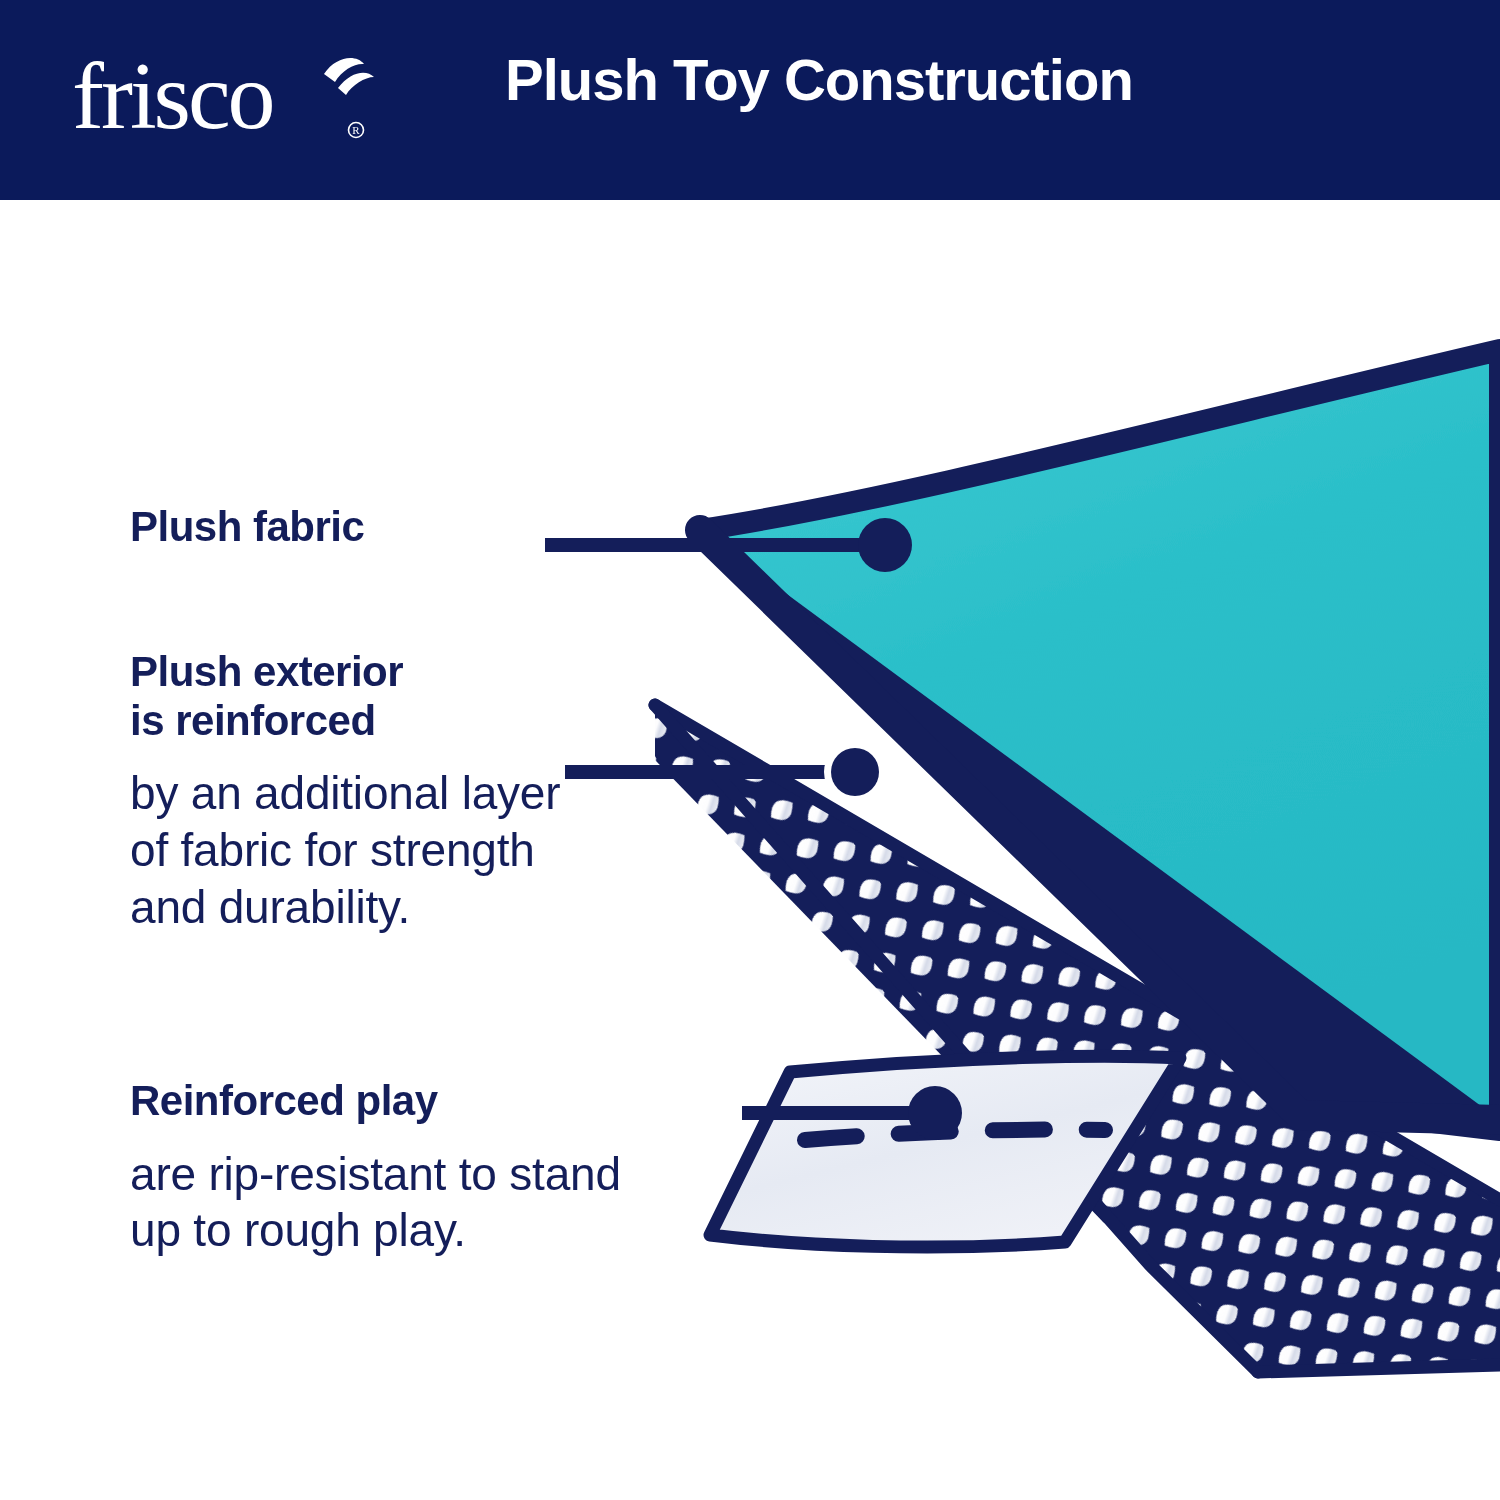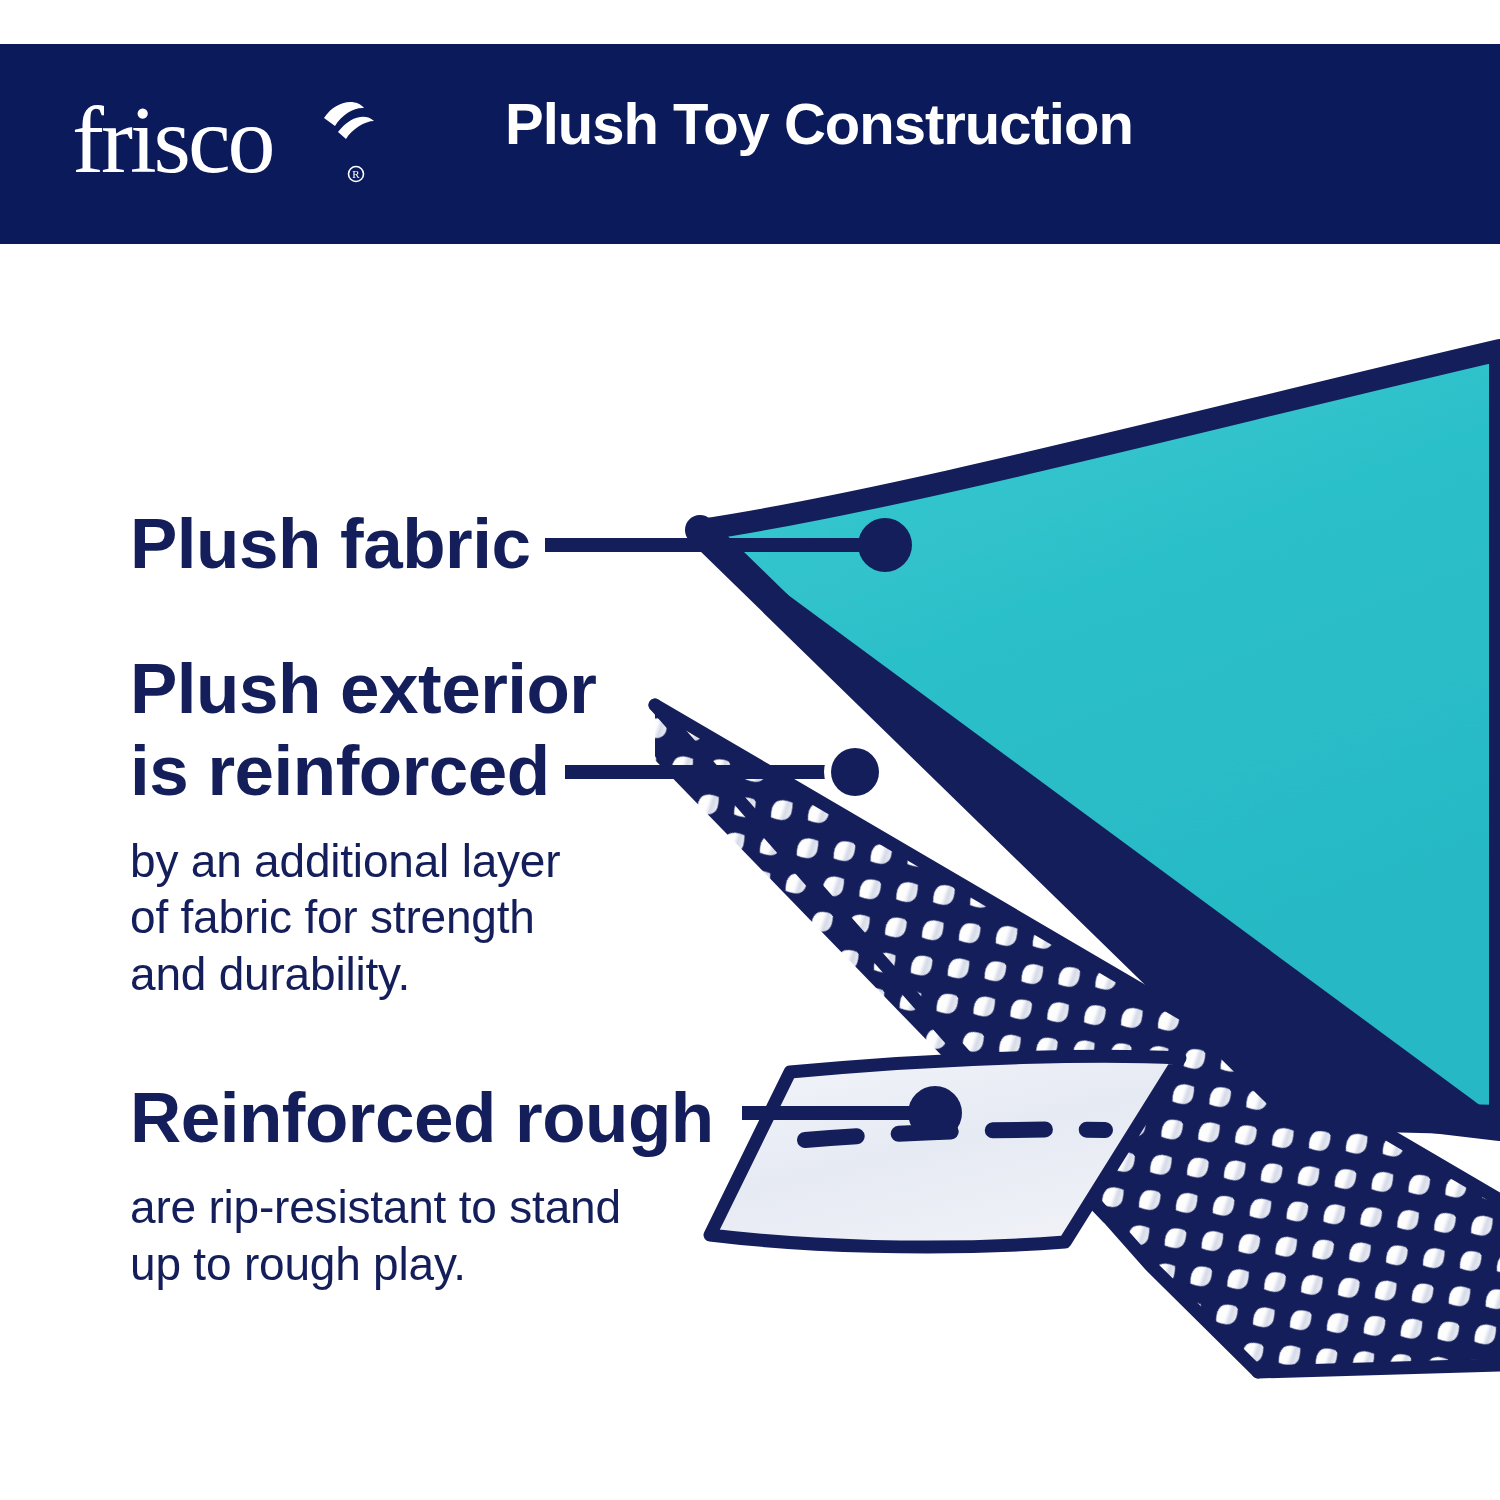--- a/index.html
+++ b/index.html
@@ -9,21 +9,21 @@
     color:#141E5A;
     overflow:hidden;
     position:relative;
   }
   .page{position:relative;width:1500px;height:1500px;background:#ffffff;}
 
   
   .header{
     position:absolute;left:0;top:0;width:1500px;height:200px;
     background:#0B1A5B;
-    display:flex;align-items:center;margin-top:44px;
+    display:flex;align-items:center;
   }
   .logo-wrap{
     position:absolute;left:72px;top:44px;width:310px;height:110px;
   }
   .logo-wrap svg{display:block;}
   .header-title{
     position:absolute;left:505px;top:46px;
     font-size:58px;font-weight:bold;letter-spacing:-1px;
     color:#ffffff;white-space:nowrap;
     font-family:"Liberation Sans","DejaVu Sans",sans-serif;
@@ -31,21 +31,21 @@
 
   
   .illustration{
     position:absolute;left:0;top:200px;width:1500px;height:1300px;
   }
   .illustration svg{display:block;width:1500px;height:1300px;}
 
   
   .callout{position:absolute;}
   .callout .head{
-    font-size:71px;font-weight:bold;line-height:1.16;
+    font-size:42px;font-weight:bold;line-height:1.16;
     letter-spacing:-0.5px;color:#141E5A;white-space:pre-line;
   }
   .callout .body{
     font-size:46px;font-weight:normal;line-height:1.23;
     letter-spacing:-0.2px;color:#141E5A;white-space:pre-line;
     margin-top:20px;
   }
   #callout-plush-fabric{left:130px;top:503px;}
   #callout-plush-exterior{left:130px;top:648px;}
   #callout-reinforced-seams{left:130px;top:1077px;}
@@ -188,18 +188,18 @@
 
   <div class="callout" id="callout-plush-exterior">
     <div class="head">Plush exterior
 is reinforced</div>
     <div class="body">by an additional layer
 of fabric for strength
 and durability.</div>
   </div>
 
   <div class="callout" id="callout-reinforced-seams">
-    <div class="head">Reinforced rough</div>
+    <div class="head">Reinforced play</div>
     <div class="body">are rip-resistant to stand
 up to rough play.</div>
   </div>
 
 </div>
 
 </body></html>

